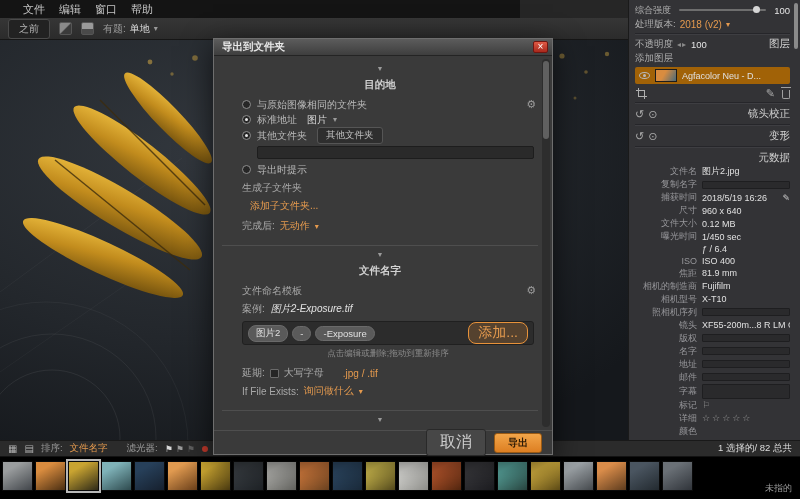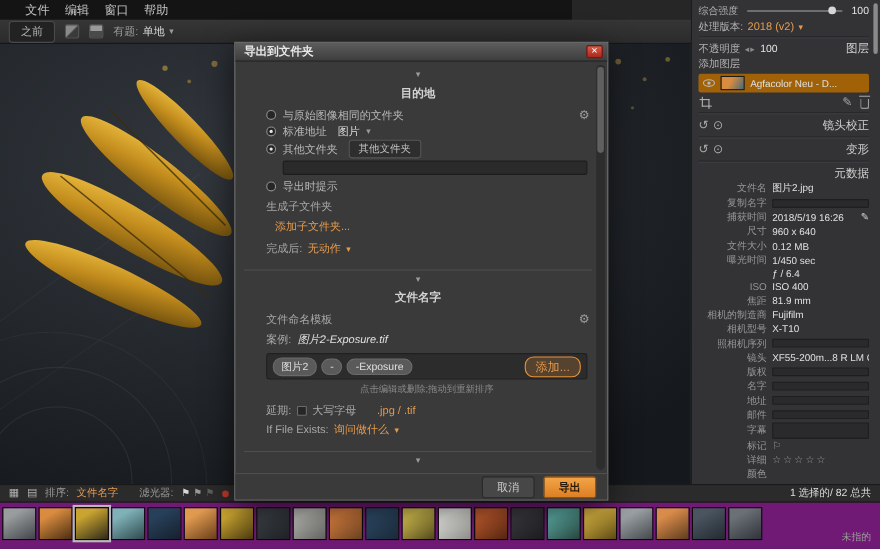--- a/index.html
+++ b/index.html
@@ -48,25 +48,25 @@
   .plain-label{color:#a8a8a8;font-size:10px;margin:4px 0 2px 0;}
   .orange-link{color:var(--orange-text);font-size:10px;margin:2px 0;display:inline-block;cursor:pointer;}
   .kv-row{display:flex;align-items:center;gap:5px;margin:4px 0;}
   .kv-label{color:#a8a8a8;font-size:10px;}
   .kv-value{color:var(--orange-text);font-size:10px;cursor:pointer;}
   .o-arrow{color:var(--orange-text);font-size:8px;}
   .example-row{display:flex;gap:6px;margin:4px 0 5px 0;}
   .example-value{color:#e2e2e2;font-style:italic;}
   .token-box{background:#2c2c2c;border:1px solid #202020;border-radius:3px;height:24px;display:flex;align-items:center;gap:4px;padding:0 5px;margin:2px 0 3px 0;}
   .token-chip{background:#5a5a5a;border:1px solid #6a6a6a;border-radius:8px;color:#e0e0e0;font-size:9.5px;padding:1px 7px;cursor:pointer;}
-  .add-pill{margin-left:auto;border:1px solid var(--accent);background:rgba(232,146,58,.22);color:var(--orange-text);font-size:11px;border-radius:8px;padding:1px 9px;cursor:pointer;}
+  .add-pill{margin-left:auto;border:1px solid var(--accent);background:rgba(232,146,58,.22);color:var(--orange-text);font-size:14px;border-radius:8px;padding:1px 9px;cursor:pointer;}
   .hint{color:#8a8a8a;font-size:8.5px;text-align:center;margin:2px 0 6px 0;}
   .checkbox{width:9px;height:9px;background:#262626;border:1px solid #6a6a6a;border-radius:1px;display:inline-block;flex:0 0 auto;}
   .dlg-footer{height:24px;border-top:1px solid #4e4e4e;display:flex;align-items:center;justify-content:flex-end;gap:8px;padding:0 10px;background:#3a3a3a;}
-  .btn-cancel{background:#474747;border:1px solid #292929;border-radius:3px;color:#cecece;font-size:10px;padding:2px 13px;cursor:pointer;}
+  .btn-cancel{background:#474747;border:1px solid #292929;border-radius:3px;color:#cecece;font-size:16px;padding:2px 13px;cursor:pointer;}
   .btn-export{background:linear-gradient(#f2a549,#dd7f22);border:1px solid #9a5a14;border-radius:3px;color:#2c1a06;font-weight:bold;font-size:10px;padding:2px 13px;cursor:pointer;}
 
   
   .right-panel{position:absolute;left:628px;top:0;width:172px;height:440px;background:#333336;border-left:1px solid #1a1a1a;z-index:2;padding:3px 10px 0 6px;overflow:hidden;}
   .rp-scrollbar{position:absolute;right:2px;top:3px;width:4px;height:46px;background:#8a8a8a;border-radius:2px;}
   .rp-row{display:flex;align-items:center;gap:4px;min-height:14px;font-size:9.5px;color:#b0b0b0;}
   .rp-divider{border-top:1px solid #26262a;border-bottom:1px solid #3e3e42;margin:2px 0;}
   .slider-track{flex:1;height:2px;background:#6e6e6e;border-radius:1px;position:relative;margin:0 4px;cursor:pointer;}
   .slider-knob{position:absolute;right:6px;top:-3px;width:7px;height:7px;border-radius:50%;background:#d6d6d6;}
   .rp-value{color:#e4e4e4;}
@@ -97,21 +97,21 @@
   .view-icon{color:#b0b0b0;font-size:10px;cursor:pointer;}
   .fb-label{color:#9a9a9a;}
   .fb-sort-value{color:var(--orange-text);cursor:pointer;}
   .fflag{font-size:9px;cursor:pointer;}
   .red-dot{width:6px;height:6px;border-radius:50%;background:#c0392b;display:inline-block;cursor:pointer;}
   .fb-stars{color:#8a8a8a;font-size:9px;letter-spacing:1px;cursor:pointer;}
   .chip{width:8px;height:8px;border-radius:1px;border:1px solid #1a1a1a;display:inline-block;margin-right:2px;cursor:pointer;}
   .fb-count{margin-left:auto;color:#dedede;font-size:9.5px;}
 
   
-  .filmstrip{position:absolute;left:0;top:457px;width:800px;height:42px;background:#701a75;z-index:2;}
+  .filmstrip{position:absolute;left:0;top:457px;width:800px;height:42px;background:#000000;z-index:2;}
   .thumbs{position:absolute;left:2px;top:4px;display:flex;gap:2px;}
   .thumb{width:31px;height:30px;border:1px solid #0a0a0a;flex:0 0 auto;cursor:pointer;}
   .thumb.selected{box-shadow:0 0 0 2px #b8b8b8;}
   .corner-label{position:absolute;right:8px;bottom:4px;color:#9a9a9a;font-size:9px;}
 </style>
 </head>
 <body>
 
 <div class="app">
 

